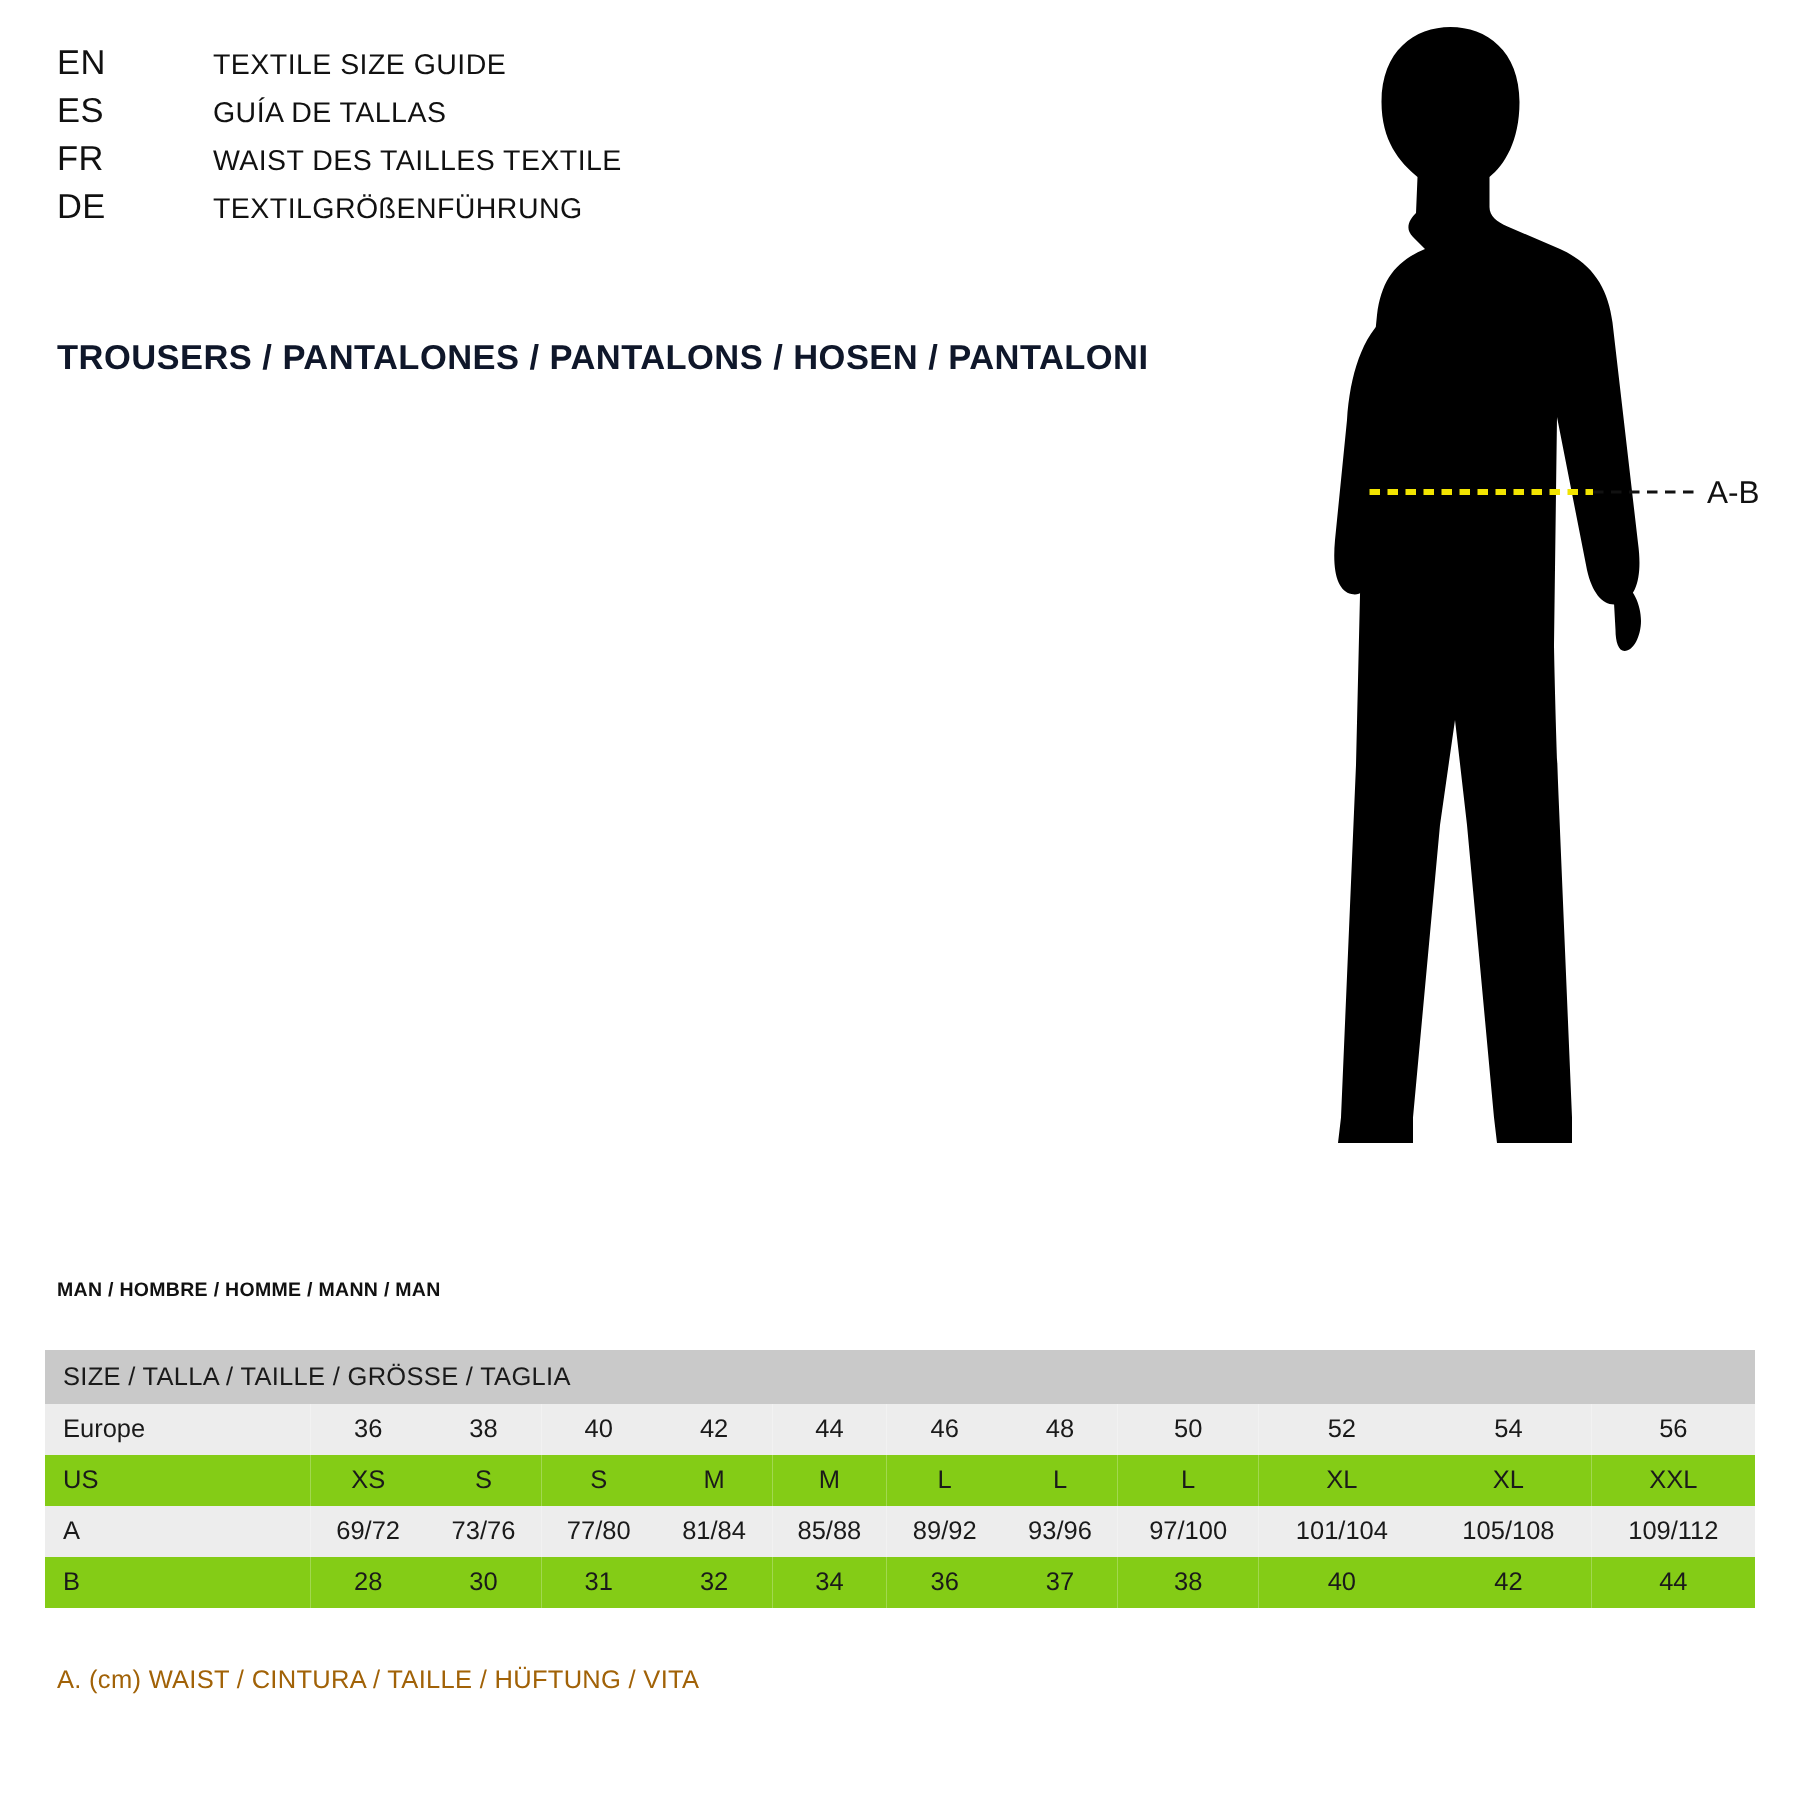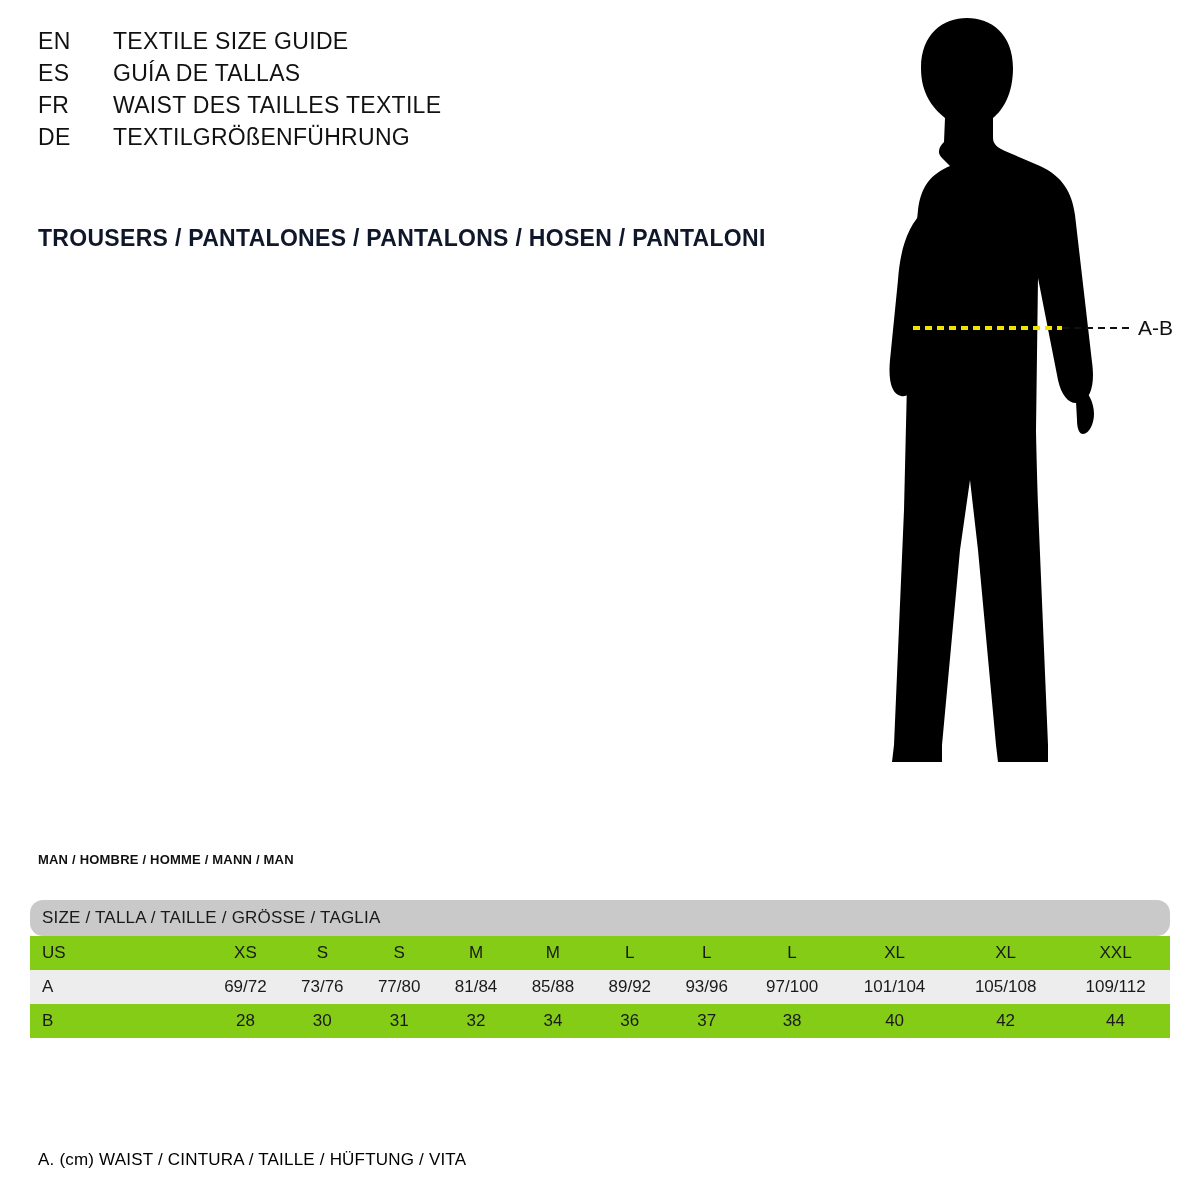--- a/index.html
+++ b/index.html
@@ -20,29 +20,30 @@
   #lang-block {
     position: absolute;
     left: 38px;
     top: 28px;
     width: 760px;
   }
   .lang-row {
     display: flex;
     align-items: baseline;
     height: 32px;
+    gap: 29px;
   }
   .lang-code {
     width: 75px;
     font-size: 23px;
     letter-spacing: 0.3px;
     color: #111;
   }
   .lang-text {
-    font-size: 23px;
+    font-size: 19px;
     letter-spacing: 0.3px;
     color: #111;
   }
   #garment-line {
     position: absolute;
     left: 38px;
     top: 225px;
     font-size: 23px;
     font-weight: bold;
     letter-spacing: 0.3px;
@@ -84,42 +85,40 @@
     font-weight: normal;
     color: #1a1a1a;
   }
   #size-table tr.header-row th {
     background: #c9c9c9;
     text-align: left;
     padding-left: 12px;
     font-size: 17px;
     letter-spacing: 0.2px;
     height: 36px;
-    border-radius: 13px;
   }
   #size-table tr.shade td { background: #ededed; }
   #size-table tr.plain td { background: #84cc16; }
   #size-table td.rowlabel {
     text-align: left;
     padding-left: 12px;
     width: 165px;
   }
 
   
   #notes {
     position: absolute;
     left: 38px;
     top: 1110px;
   }
   .note-line {
     font-size: 17px;
     letter-spacing: 0.2px;
-    color: #000000;
+    color: #a16207;
     margin-bottom: 10px;
-    margin-top: 40px;
   }
 </style>
 </head>
 <body>
 
 <div id="lang-block">
   <div class="lang-row">
     <div class="lang-code">EN</div>
     <div class="lang-text">TEXTILE SIZE GUIDE</div>
   </div>
@@ -168,20 +167,34 @@
 </div>
 
 <div id="table-title">MAN / HOMBRE / HOMME / MANN / MAN</div>
 
 <table id="size-table">
   <tbody>
     <tr class="header-row">
       <th colspan="12">SIZE / TALLA / TAILLE / GRÖSSE / TAGLIA</th>
     </tr>
 
+    <tr class="shade">
+      <td class="rowlabel">Europe</td>
+      <td>36</td>
+      <td>38</td>
+      <td>40</td>
+      <td>42</td>
+      <td>44</td>
+      <td>46</td>
+      <td>48</td>
+      <td>50</td>
+      <td>52</td>
+      <td>54</td>
+      <td>56</td>
+    </tr>
 
     <tr class="plain">
       <td class="rowlabel">US</td>
       <td>XS</td>
       <td>S</td>
       <td>S</td>
       <td>M</td>
       <td>M</td>
       <td>L</td>
       <td>L</td>

